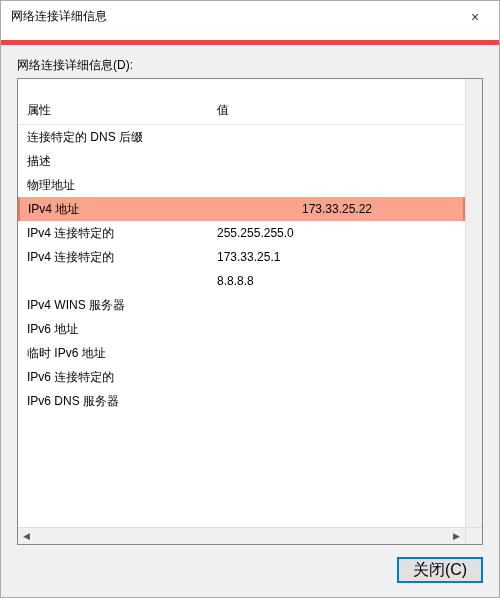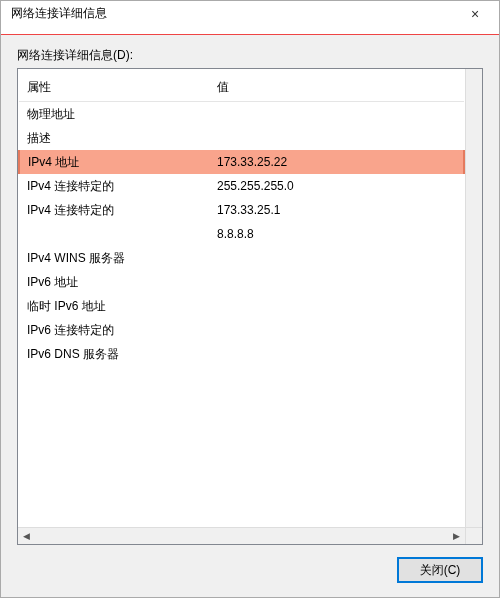--- a/index.html
+++ b/index.html
@@ -16,23 +16,23 @@
   }
   .window {
     width: 500px;
     height: 598px;
     background: #f0f0f0;
     border: 1px solid #aaa;
     display: flex;
     flex-direction: column;
   }
   .titlebar {
-    height: 34px;
+    height: 44px;
     background: #fff;
-    border-bottom: 1px solid #ef4444;
+    border-bottom: 5px solid #ef4444;
     display: flex;
     align-items: center;
     padding: 0 2px 8px 10px;
     font-size: 12px;
   }
   .titlebar .title { flex: 1; }
   .titlebar .close-btn {
     width: 44px;
     height: 30px;
     display: flex;
@@ -80,31 +80,31 @@
     line-height: 20px;
     vertical-align: top;
     white-space: nowrap;
   }
   table.props th {
     border-bottom: 1px solid #e5e5e5;
     background: #fff;
     position: sticky;
     top: 0;
     font-size: 12px;
-    padding-top: 8px;
+    padding-top: 21px;
     padding-bottom: 4px;
   }
   .col-prop { width: 190px; }
   .col-val  { width: auto; }
   tr.highlight td {
     background: #f9a48c;
     margin-top: 30px;
   }
   tr.highlight td:first-child { border-left: 2px solid #e47a5e; }
-  tr.highlight td:last-child  { border-right: 2px solid #e47a5e; }
+  tr.highlight td:last-child  { border-right: 2px solid #e47a5e; text-align: center; }
 
   
   .h-scroll {
     position: absolute;
     left: 0; right: 17px; bottom: 0;
     height: 17px;
     background: #f0f0f0;
     border-top: 1px solid #ddd;
     display: flex;
     align-items: stretch;
@@ -137,21 +137,21 @@
     display: flex;
     justify-content: flex-end;
     gap: 8px;
   }
   button.win {
     min-width: 86px;
     height: 26px;
     background: #e1e1e1;
     border: 1px solid #adadad;
     font-family: inherit;
-    font-size: 12px;
+    font-size: 16px;
     padding: 0 4px;
   }
   button.win.default { border-color: #0078d7; box-shadow: inset 0 0 0 1px #0078d7; }
 </style>
 </head>
 <body>
 
 <div class="window">
 
   <div class="titlebar">
@@ -166,25 +166,29 @@
       <div class="scroll-area">
         <table class="props">
           <thead>
             <tr>
               <th class="col-prop">属性</th>
               <th class="col-val">值</th>
             </tr>
           </thead>
           <tbody id="rows">
               <tr>
+                <td>连接特定的 DNS 后缀</td>
+                <td></td>
+              </tr>
+              <tr>
+                <td>描述</td>
+                <td></td>
+              </tr>
+              <tr>
                 <td>物理地址</td>
-                <td></td>
-              </tr>
-              <tr>
-                <td>描述</td>
                 <td></td>
               </tr>
               <tr class="highlight">
                 <td>IPv4 地址</td>
                 <td>173.33.25.22</td>
               </tr>
               <tr>
                 <td>IPv4 连接特定的</td>
                 <td>255.255.255.0</td>
               </tr>

